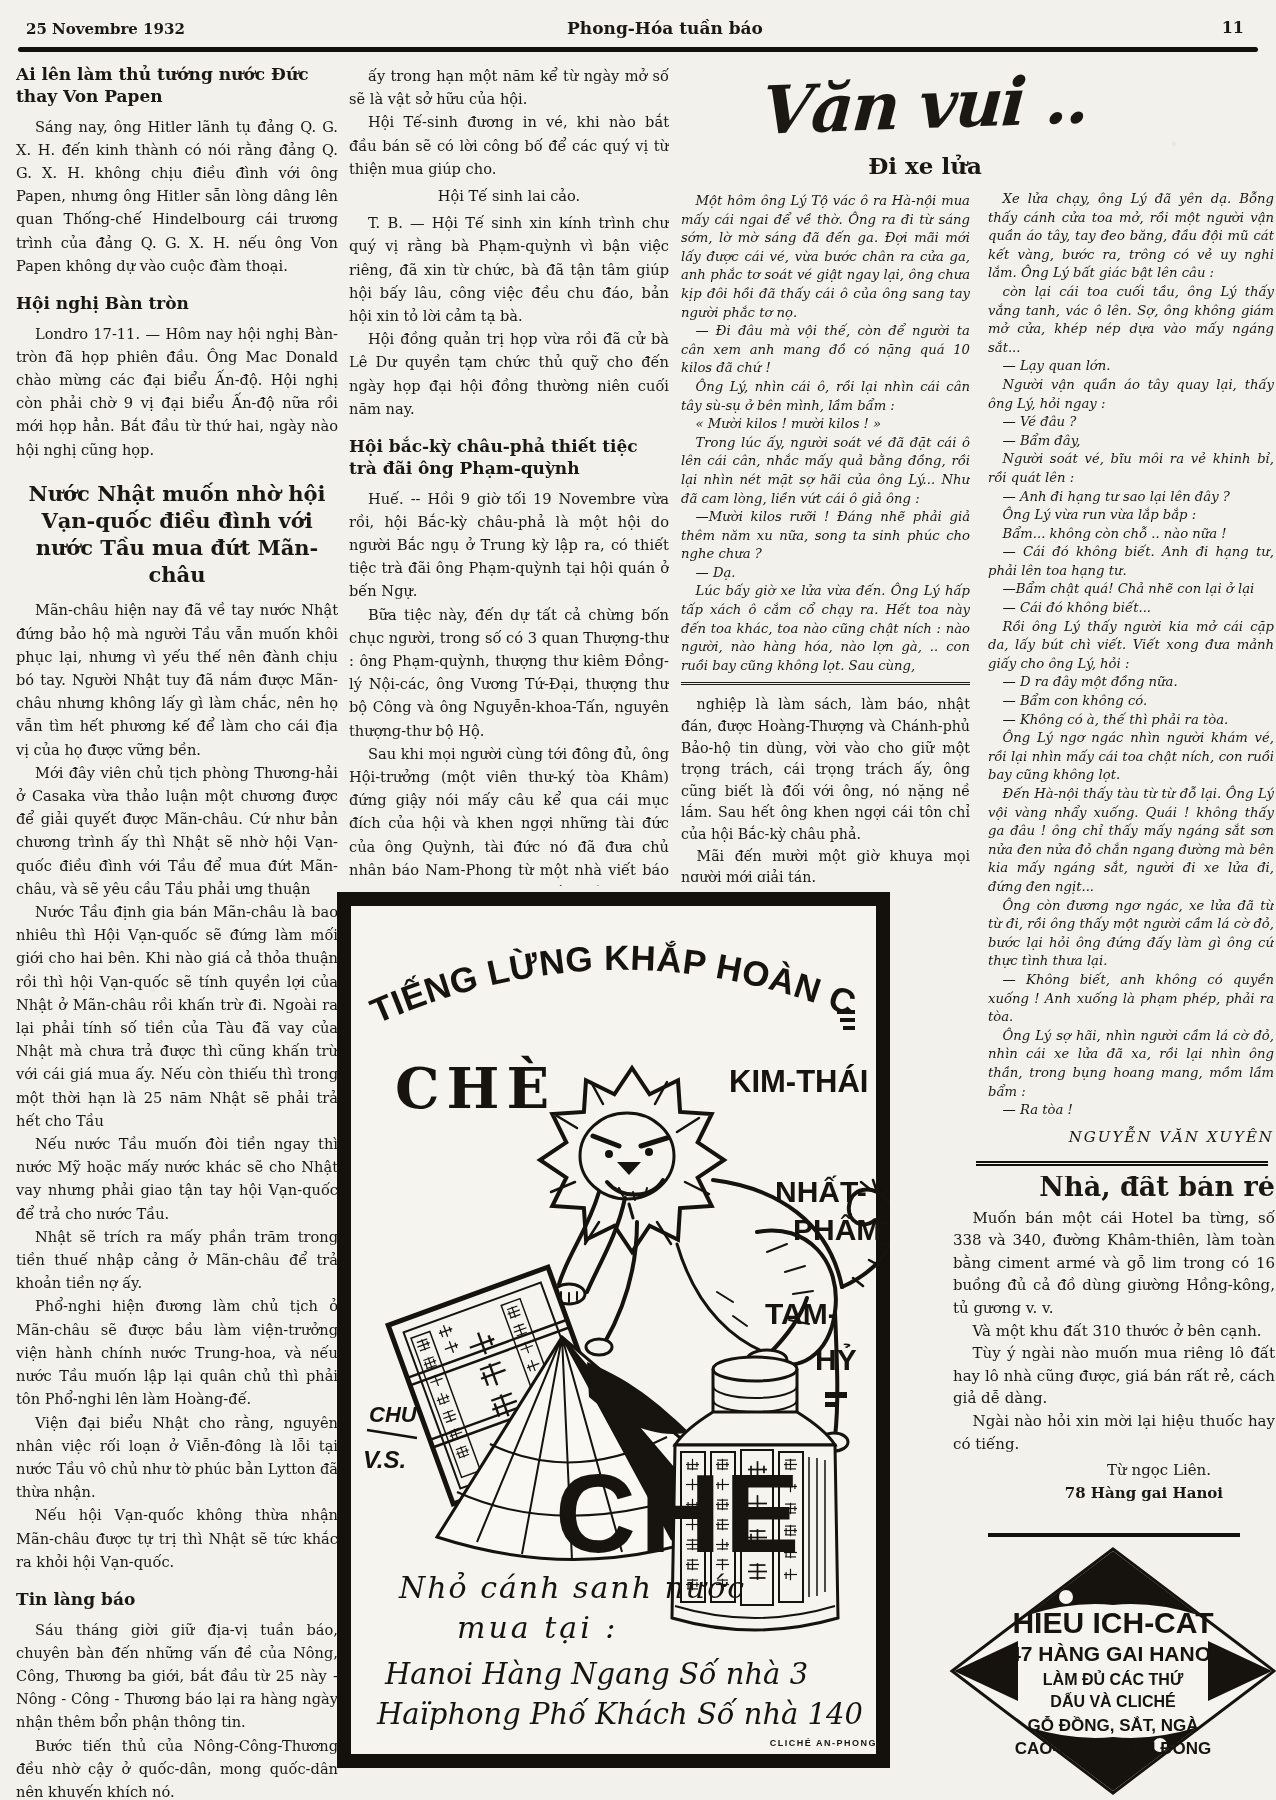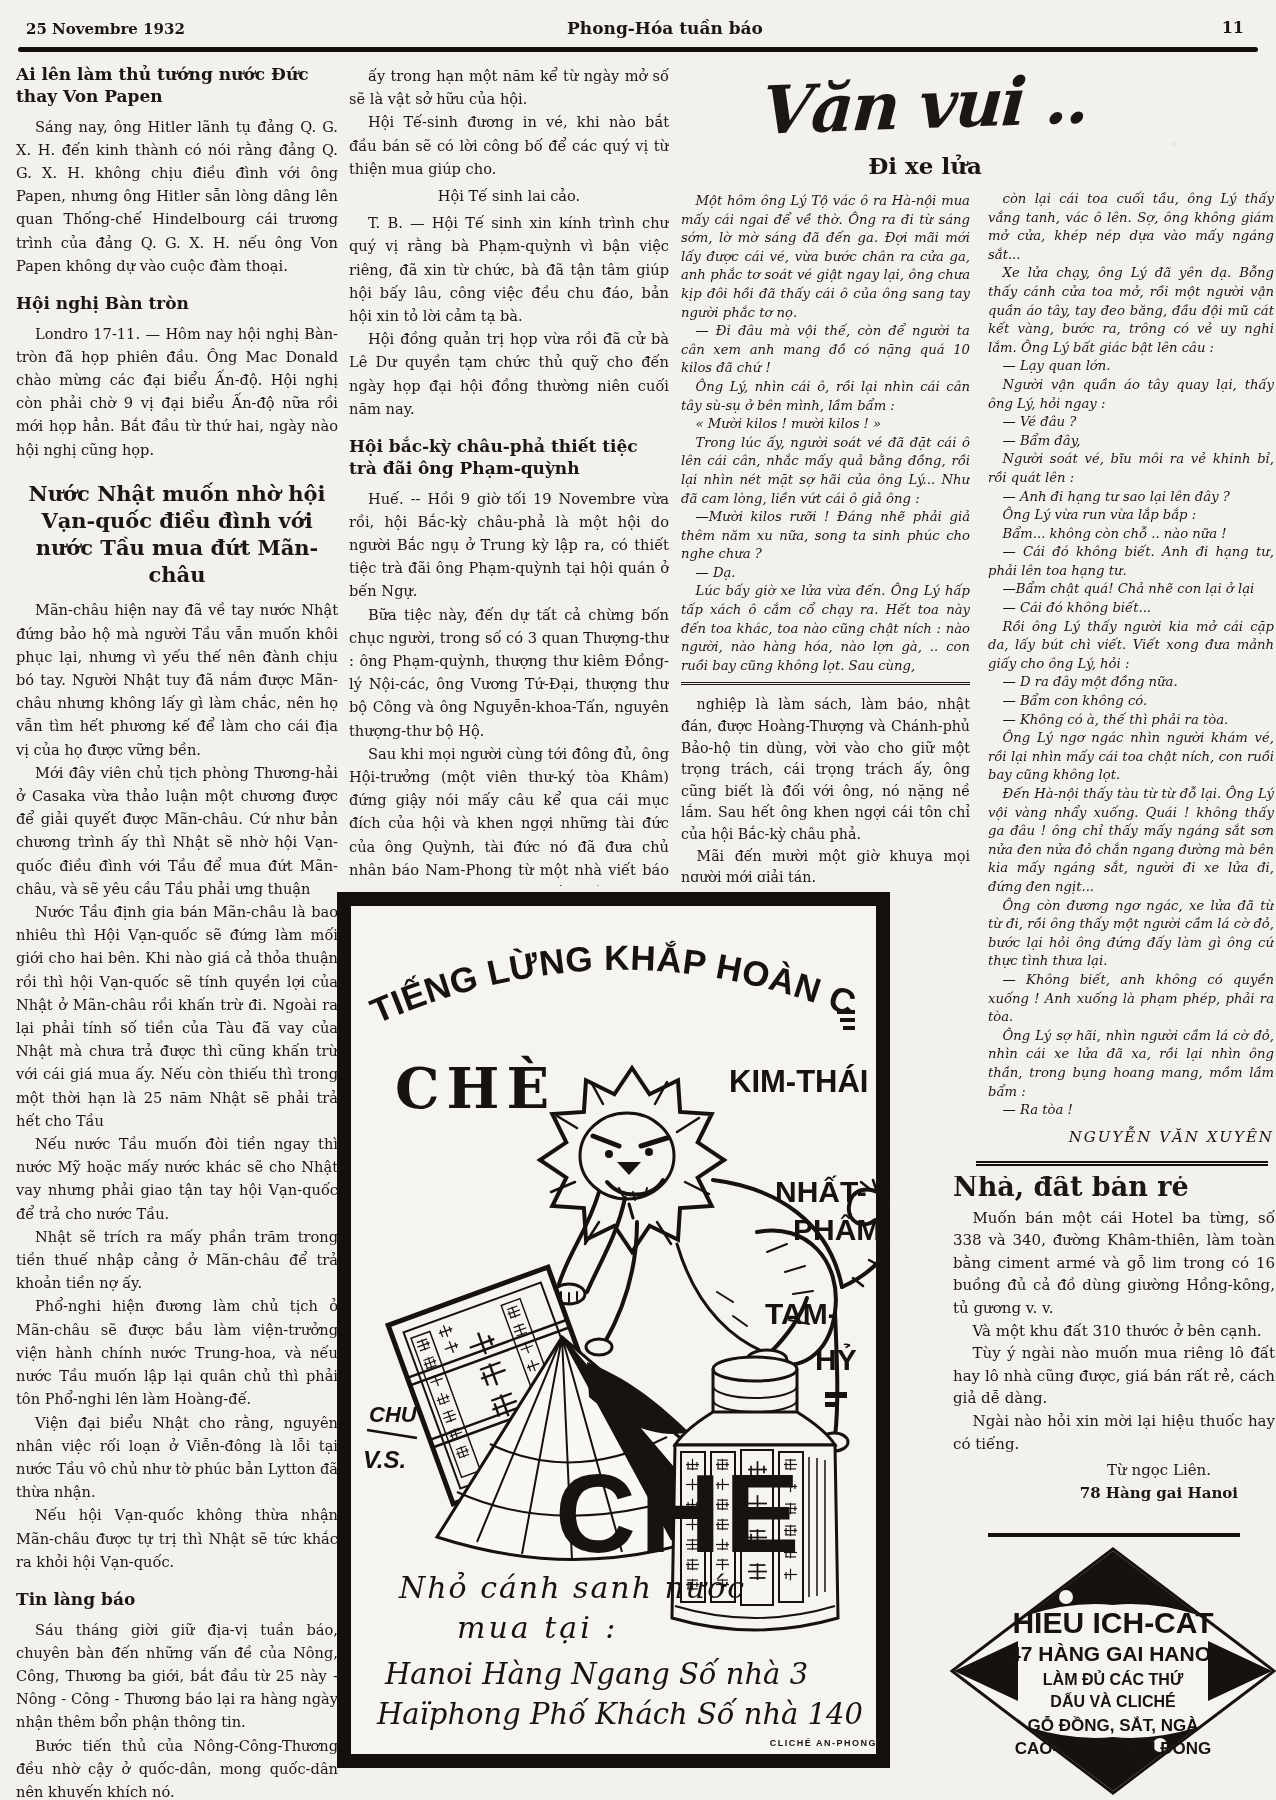--- a/index.html
+++ b/index.html
@@ -21,23 +21,23 @@
   .funnycol .para{text-indent:1.1em;}
   .story-rule{border:none;border-top:3px double #1b1712;margin:7px 0 9px;}
   .cont{font-style:normal;font-size:14.2px;line-height:21.6px;}
   .funny-title{position:absolute;left:700px;top:66px;width:450px;text-align:center;
       font-size:66px;font-weight:bold;font-style:italic;letter-spacing:-2px;
       transform:rotate(-2deg) skewX(-6deg);}
   .funny-sub{position:absolute;left:700px;top:152px;width:450px;text-align:center;font-size:23px;font-weight:bold;}
   .dbl-rule{position:absolute;left:976px;top:1161px;width:292px;height:5px;border-top:2px solid #14100c;border-bottom:2px solid #14100c;box-sizing:border-box;}
   .sig{ text-align:right;letter-spacing:2px;font-size:15px;margin-top:8px;text-indent:0;}
   .prop{position:absolute;left:953px;top:1176px;width:322px;height:354px;overflow:hidden;font-size:15px;line-height:22.6px;text-align:justify;}
-  .prop-h{font-size:27px;font-weight:bold;text-align:left;margin:0 0 8px;}
+  .prop-h{font-size:27px;font-weight:bold;text-align:right;margin:0 0 8px;}
   .prop .r1{text-align:right;padding-right:64px;text-indent:0;margin-top:4px;}
-  .prop .r2{text-align:right;padding-right:37px;text-indent:0;font-weight:bold;}
+  .prop .r2{text-align:right;padding-right:52px;text-indent:0;font-weight:bold;}
   .single-rule{position:absolute;left:988px;top:1533px;width:252px;height:4px;background:#14100c;}
   .adbox{position:absolute;left:337px;top:892px;width:553px;height:876px;}
   svg text{fill:#17130e;}
 </style>
 </head>
 <body>
 
 <div id="page">
 
   <div class="hdr-date">25 Novembre 1932</div>
@@ -107,22 +107,22 @@
       </div>
     <hr class="story-rule">
     <div>
         <p class="para cont">nghiệp là làm sách, làm báo, nhật đán, được Hoàng-Thượng và Chánh-phủ Bảo-hộ tin dùng, vời vào cho giữ một trọng trách, cái trọng trách ấy, ông cũng biết là đối với ông, nó nặng nề lắm. Sau hết ông khen ngợi cái tôn chỉ của hội Bắc-kỳ châu phả.</p>
         <p class="para cont">Mãi đến mười một giờ khuya mọi người mới giải tán.</p>
       </div>
   </div>
 
   <div class="col funnycol" style="left:988px;top:190px;width:286px;height:968px;">
     <div>
+        <p class="para">Xe lửa chạy, ông Lý đã yên dạ. Bỗng thấy cánh cửa toa mở, rồi một người vận quần áo tây, tay đeo băng, đầu đội mũ cát kết vàng, bước ra, trông có vẻ uy nghi lắm. Ông Lý bất giác bật lên câu :</p>
         <p class="para">còn lại cái toa cuối tầu, ông Lý thấy vắng tanh, vác ô lên. Sợ, ông không giám mở cửa, khép nép dựa vào mấy ngáng sắt...</p>
-        <p class="para">Xe lửa chạy, ông Lý đã yên dạ. Bỗng thấy cánh cửa toa mở, rồi một người vận quần áo tây, tay đeo băng, đầu đội mũ cát kết vàng, bước ra, trông có vẻ uy nghi lắm. Ông Lý bất giác bật lên câu :</p>
         <p class="para">— Lạy quan lớn.</p>
         <p class="para">Người vận quần áo tây quay lại, thấy ông Lý, hỏi ngay :</p>
         <p class="para">— Vé đâu ?</p>
         <p class="para">— Bẩm đây,</p>
         <p class="para">Người soát vé, bĩu môi ra vẻ khinh bỉ, rồi quát lên :</p>
         <p class="para">— Anh đi hạng tư sao lại lên đây ?</p>
         <p class="para">Ông Lý vừa run vừa lắp bắp :</p>
         <p class="para">Bẩm... không còn chỗ .. nào nữa !</p>
         <p class="para">— Cái đó không biết. Anh đi hạng tư, phải lên toa hạng tư.</p>
         <p class="para">—Bẩm chật quá! Chả nhẽ con lại ở lại</p>

